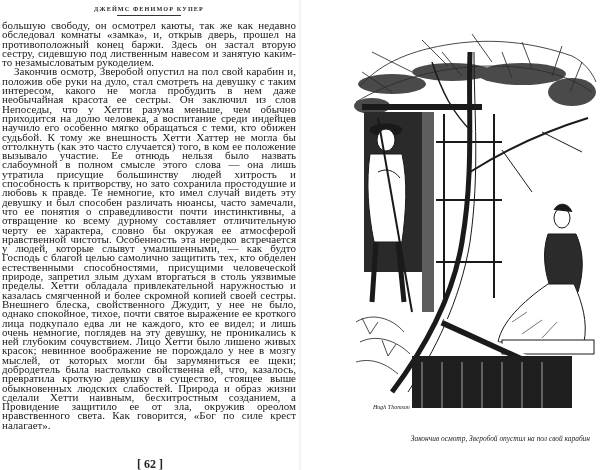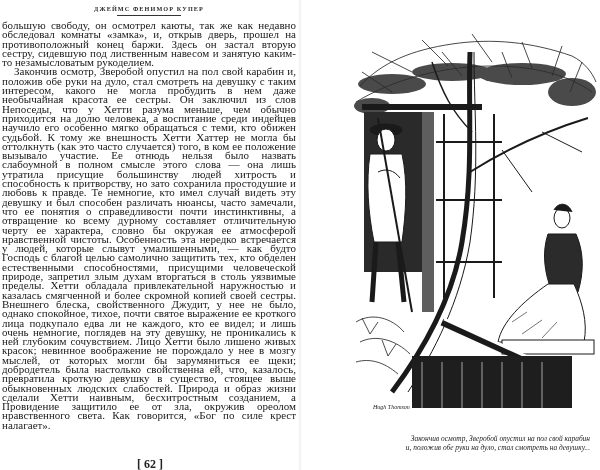--- a/index.html
+++ b/index.html
@@ -204,17 +204,16 @@
           <path d="M4 300 C20 290, 40 296, 52 310 M8 320 C24 312, 44 318, 58 332 M4 340 C18 336, 32 340, 46 352"></path>
           <path d="M10 296 L18 312 L26 300 M30 318 L36 334 L44 322"></path>
         </g>
       </svg>
     </div>
 
     <div class="signature">Hugh Thomson</div>
 
     <div class="caption">
       <div>Закончив осмотр, Зверобой опустил на пол свой карабин</div>
-      <div>и, положив обе руки на дуло, стал смотреть на девушку...</div>
     </div>
   </div>
 
 </div>
 
 </body></html>

